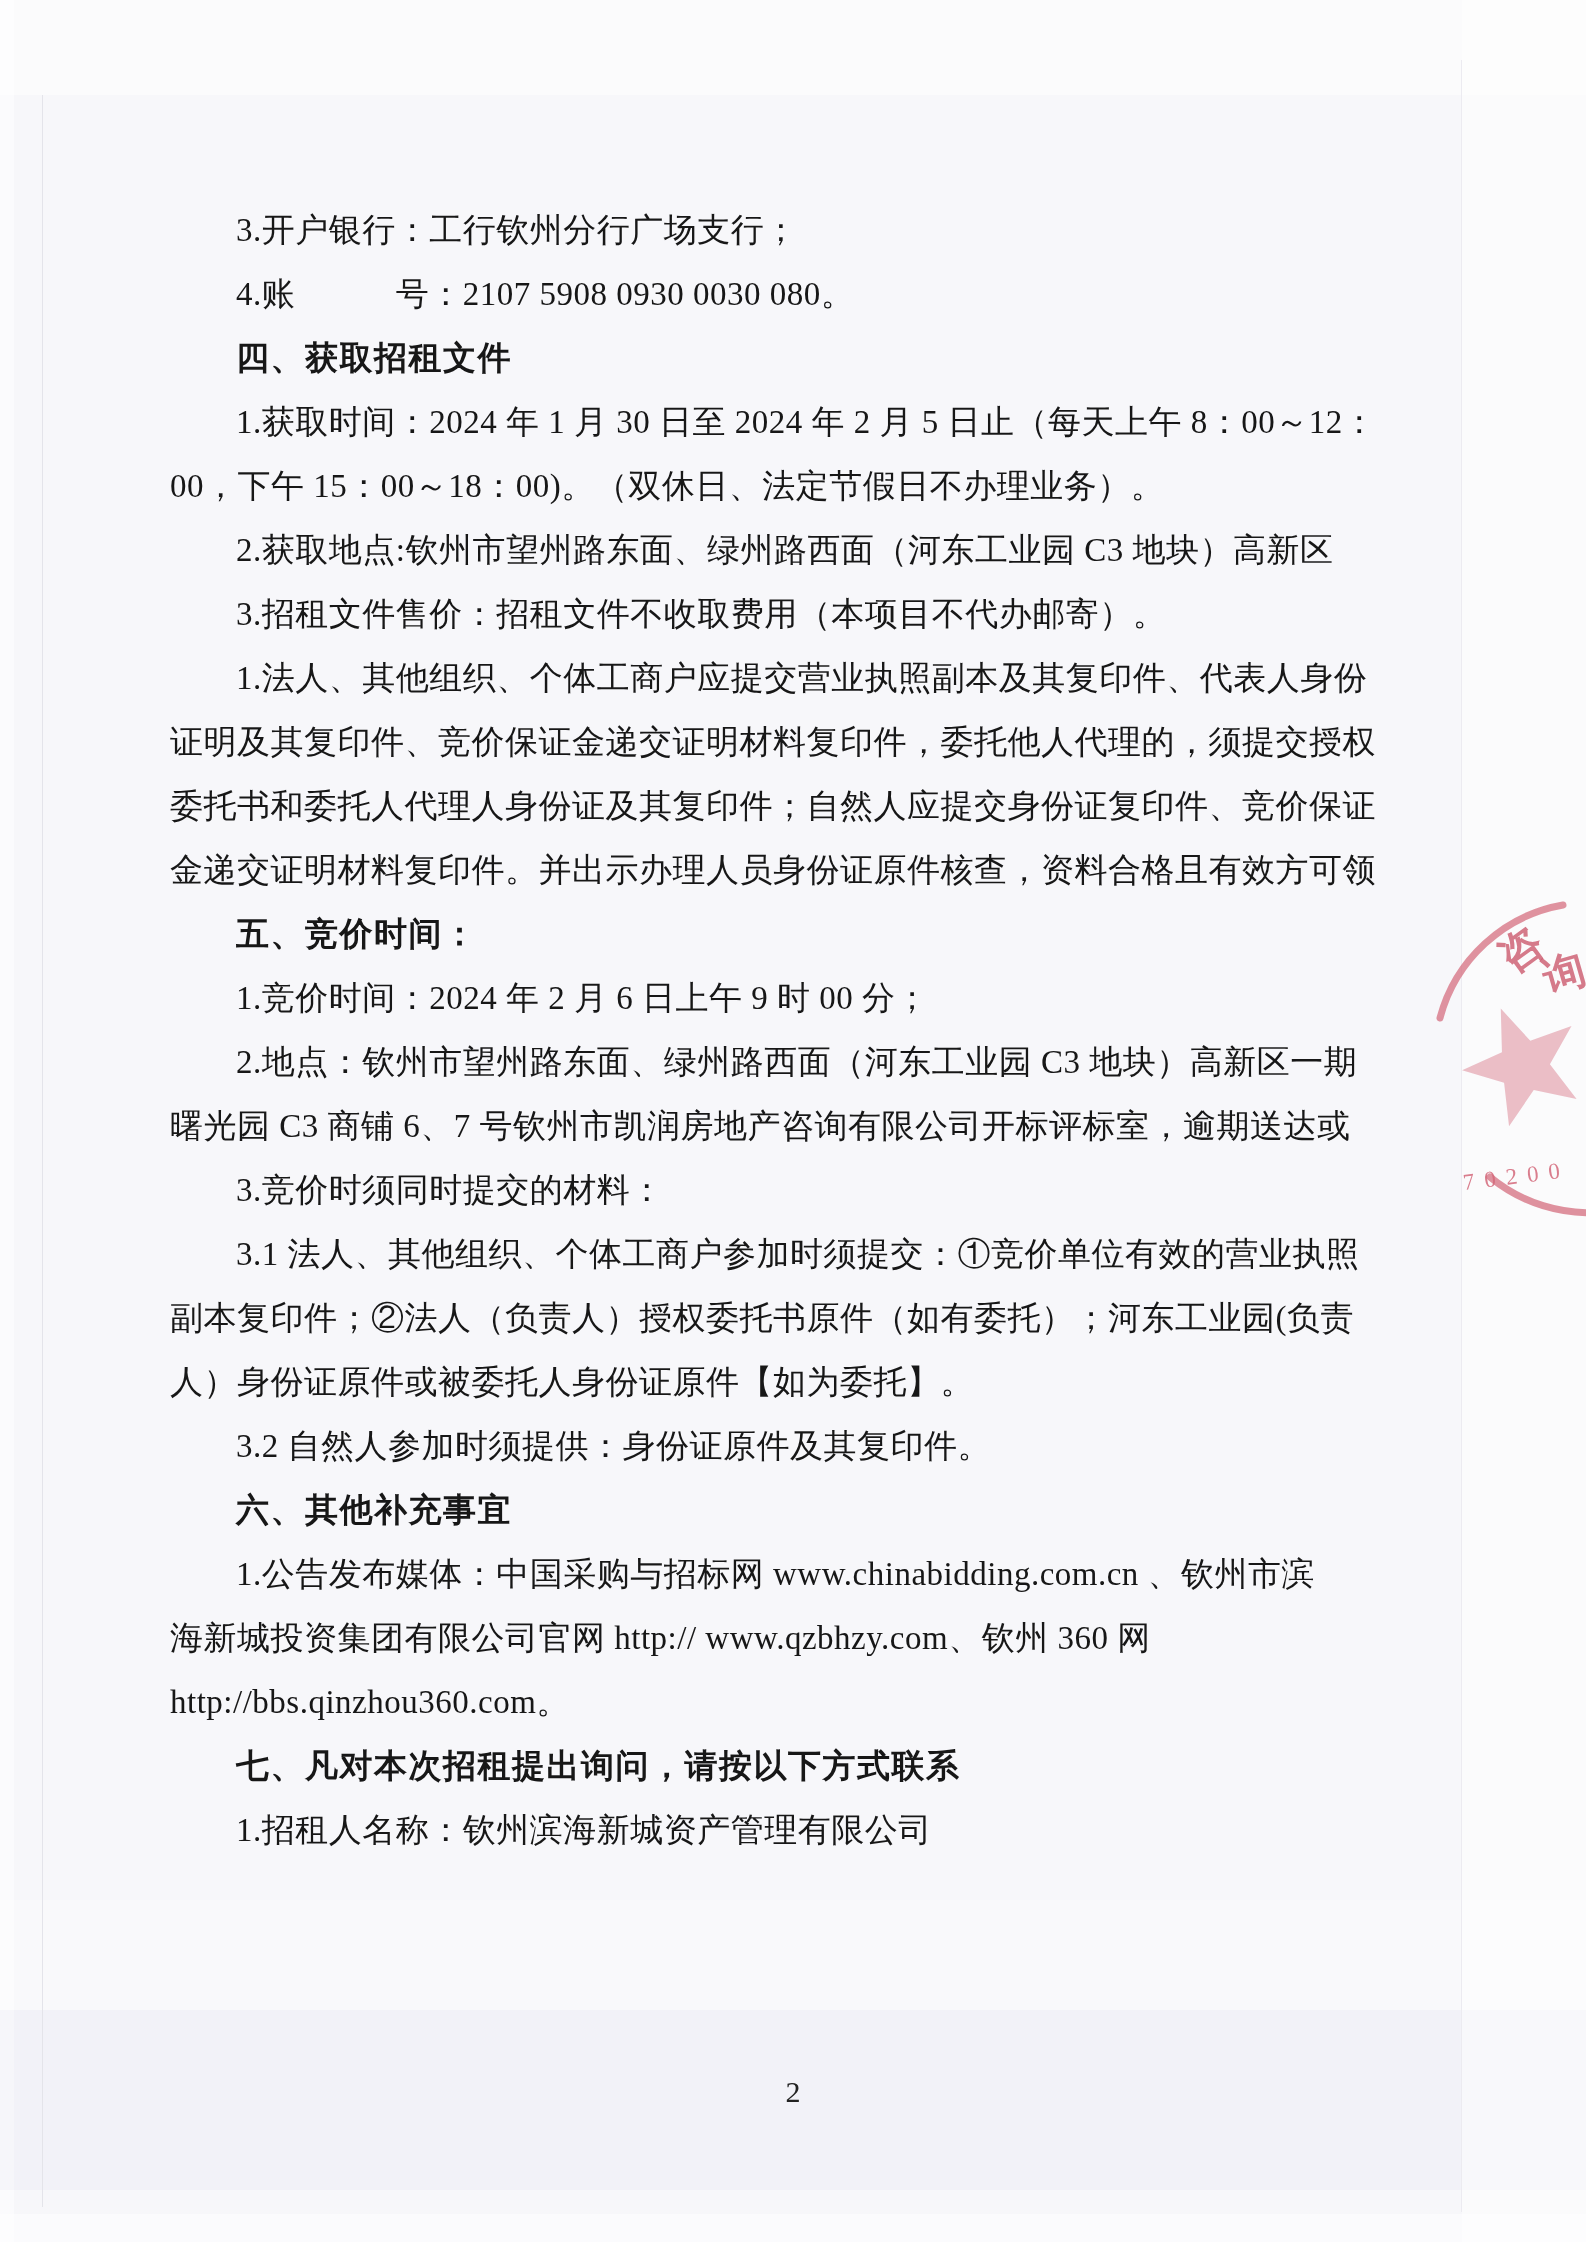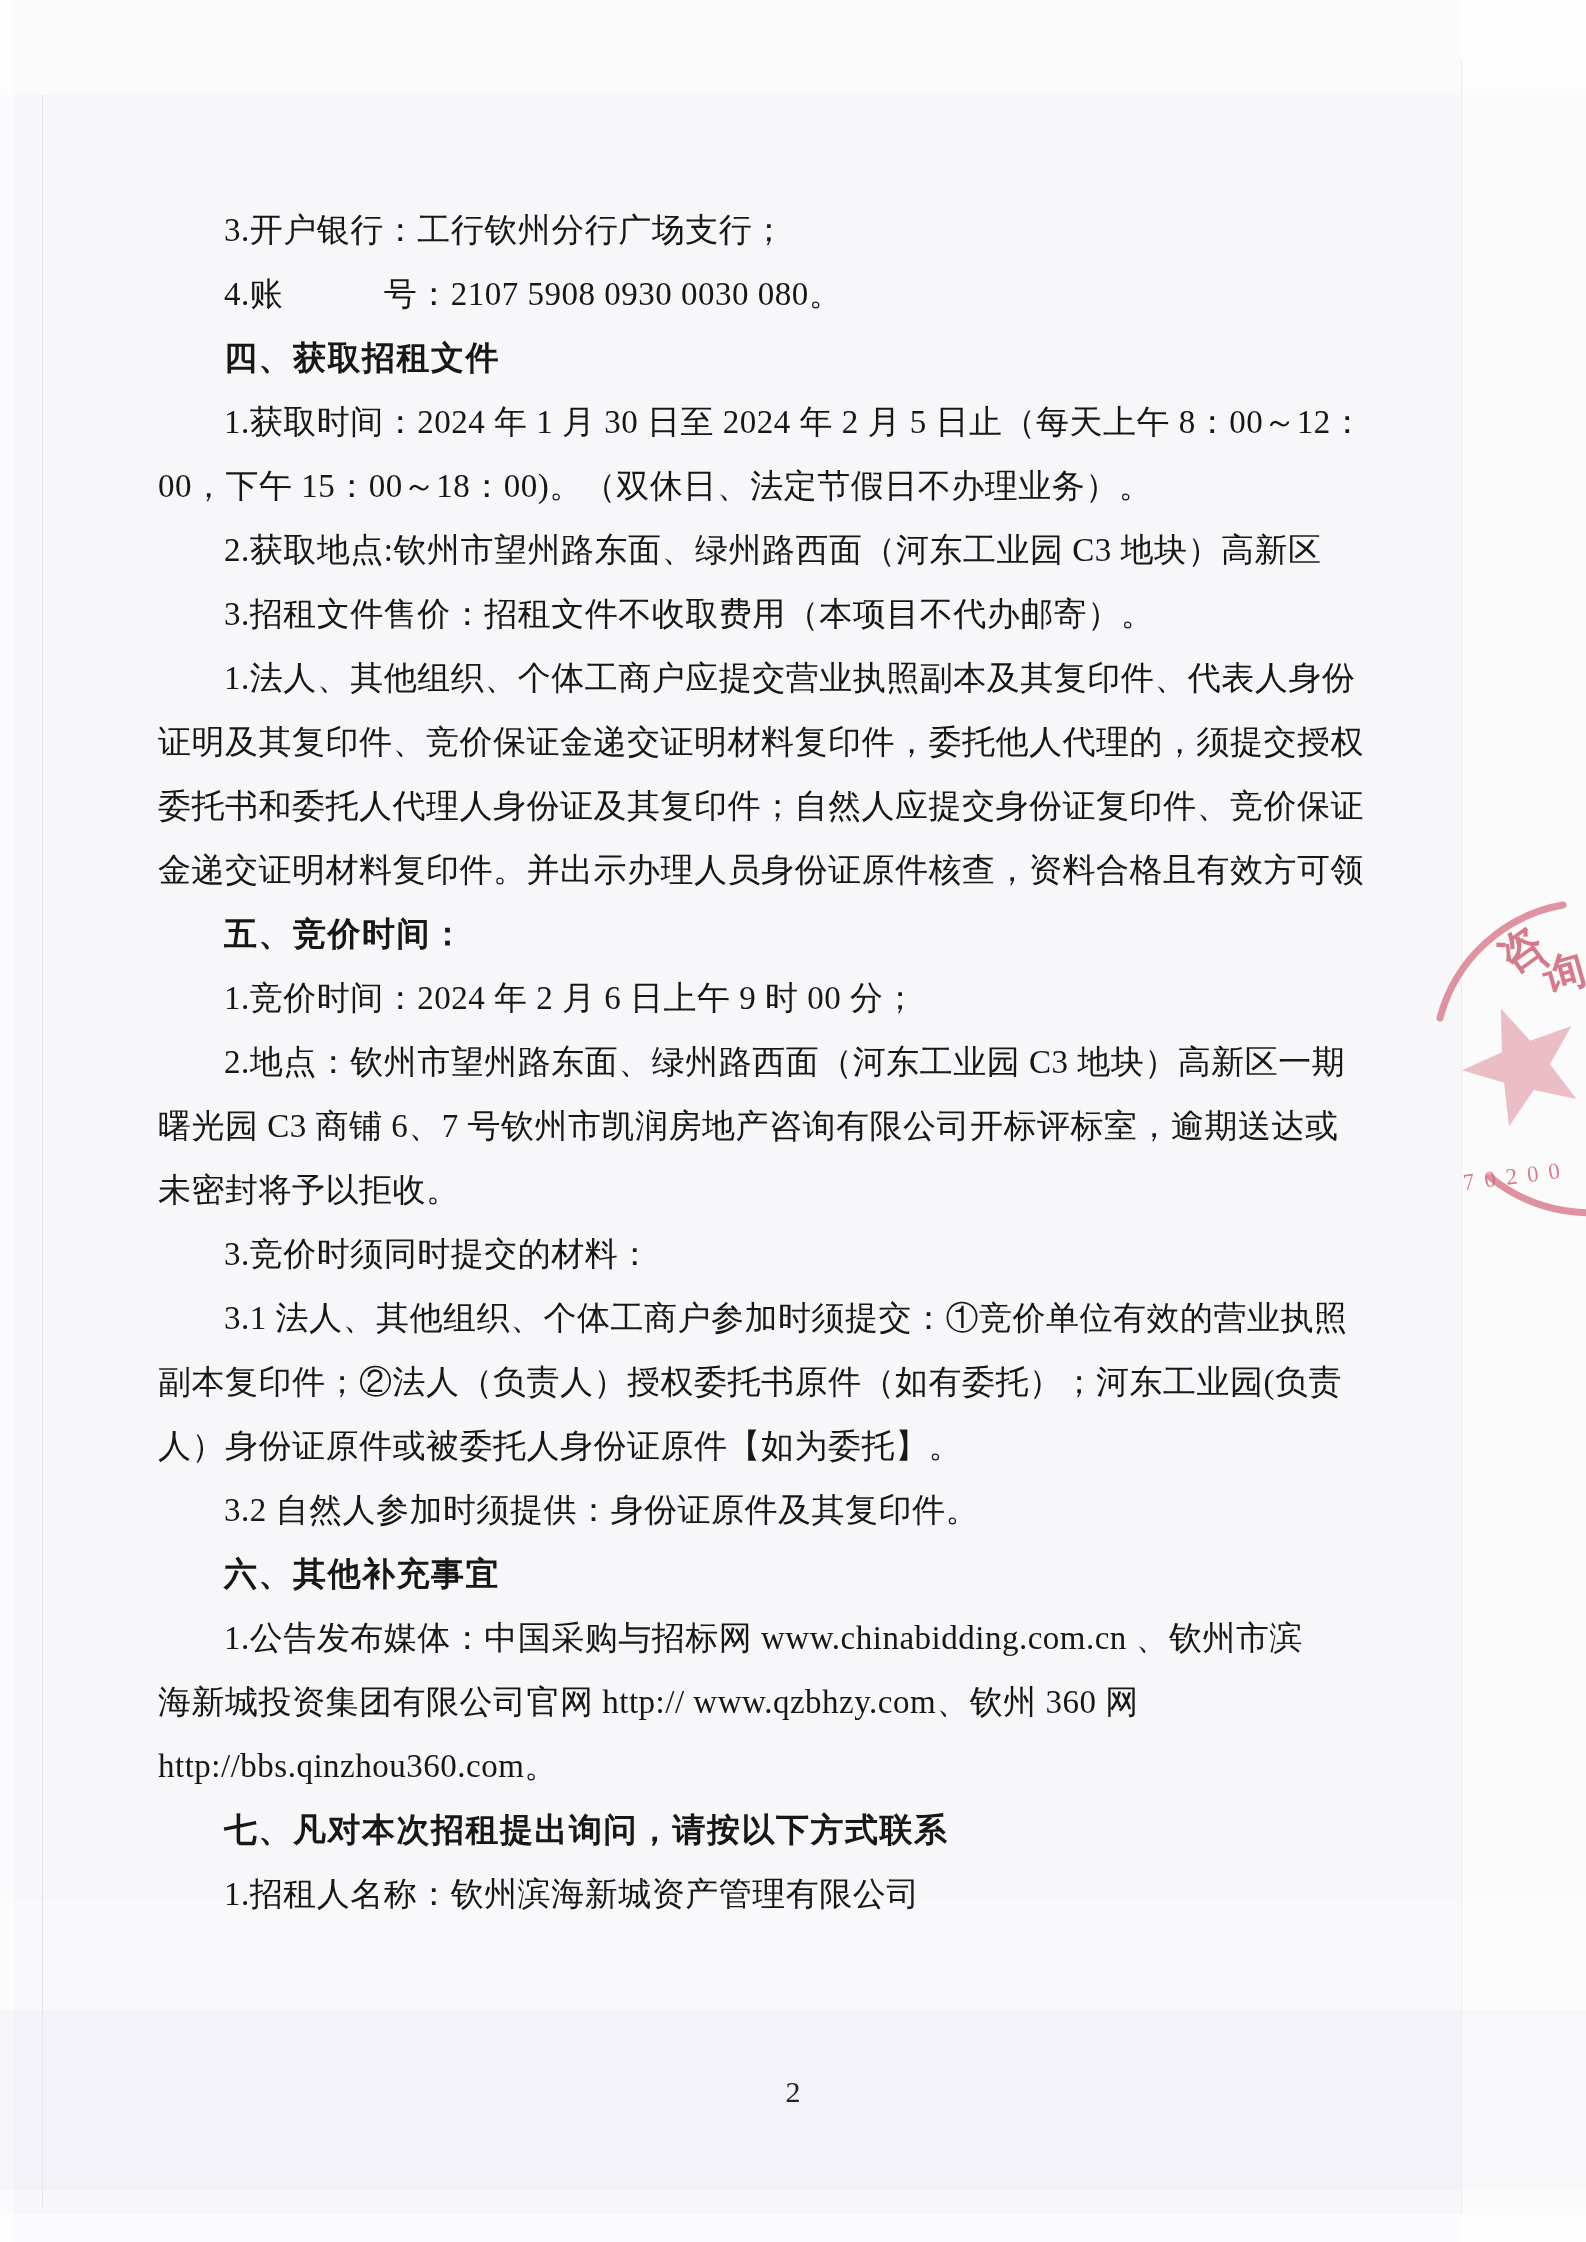--- a/index.html
+++ b/index.html
@@ -16,21 +16,21 @@
   .edge-left-line{position:absolute;left:42px;top:95px;bottom:35px;width:1px;background:#e4e4ea;}
   .edge-top-strip{position:absolute;left:0;top:0;width:100%;height:95px;background:rgba(255,255,255,.45);}
   .edge-right-line{position:absolute;left:1461px;top:60px;bottom:30px;width:1px;background:#ecebf1;}
   .edge-right-strip{position:absolute;left:1462px;top:0;right:0;height:100%;background:rgba(255,255,255,.45);}
   .edge-bottom-strip{position:absolute;left:0;bottom:0;width:100%;height:28px;background:rgba(255,255,255,.5);}
   .band{position:absolute;left:0;width:100%;pointer-events:none;}
   .band-a{top:2010px;height:180px;background:rgba(226,229,242,.22);}
   .band-b{top:1900px;height:110px;background:rgba(255,255,255,.25);}
 
   .doc{
-    position:absolute;left:158px;top:198px;width:1168px;
+    position:absolute;left:170px;top:198px;width:1168px;
   }
   .line{
     height:64px;line-height:64px;
     font-size:33px;
     white-space:pre;
     letter-spacing:.5px;
   }
   .indent{padding-left:66px;}
   .heading{font-weight:700;letter-spacing:1.5px;}
 
@@ -67,21 +67,20 @@
     <div class="line indent">2.获取地点:钦州市望州路东面、绿州路西面（河东工业园 C3 地块）高新区</div>
     <div class="line indent">3.招租文件售价：招租文件不收取费用（本项目不代办邮寄）。</div>
     <div class="line indent">1.法人、其他组织、个体工商户应提交营业执照副本及其复印件、代表人身份</div>
     <div class="line">证明及其复印件、竞价保证金递交证明材料复印件，委托他人代理的，须提交授权</div>
     <div class="line">委托书和委托人代理人身份证及其复印件；自然人应提交身份证复印件、竞价保证</div>
     <div class="line">金递交证明材料复印件。并出示办理人员身份证原件核查，资料合格且有效方可领</div>
     <div class="line indent heading">五、竞价时间：</div>
     <div class="line indent">1.竞价时间：2024 年 2 月 6 日上午 9 时 00 分；</div>
     <div class="line indent">2.地点：钦州市望州路东面、绿州路西面（河东工业园 C3 地块）高新区一期</div>
     <div class="line">曙光园 C3 商铺 6、7 号钦州市凯润房地产咨询有限公司开标评标室，逾期送达或</div>
-    <div class="line">未密封将予以拒收。</div>
     <div class="line indent">3.竞价时须同时提交的材料：</div>
     <div class="line indent">3.1 法人、其他组织、个体工商户参加时须提交：①竞价单位有效的营业执照</div>
     <div class="line">副本复印件；②法人（负责人）授权委托书原件（如有委托）；河东工业园(负责</div>
     <div class="line">人）身份证原件或被委托人身份证原件【如为委托】。</div>
     <div class="line indent">3.2 自然人参加时须提供：身份证原件及其复印件。</div>
     <div class="line indent heading">六、其他补充事宜</div>
     <div class="line indent">1.公告发布媒体：中国采购与招标网 www.chinabidding.com.cn 、钦州市滨</div>
     <div class="line">海新城投资集团有限公司官网 http:// www.qzbhzy.com、钦州 360 网</div>
     <div class="line">http://bbs.qinzhou360.com。</div>
     <div class="line indent heading">七、凡对本次招租提出询问，请按以下方式联系</div>

